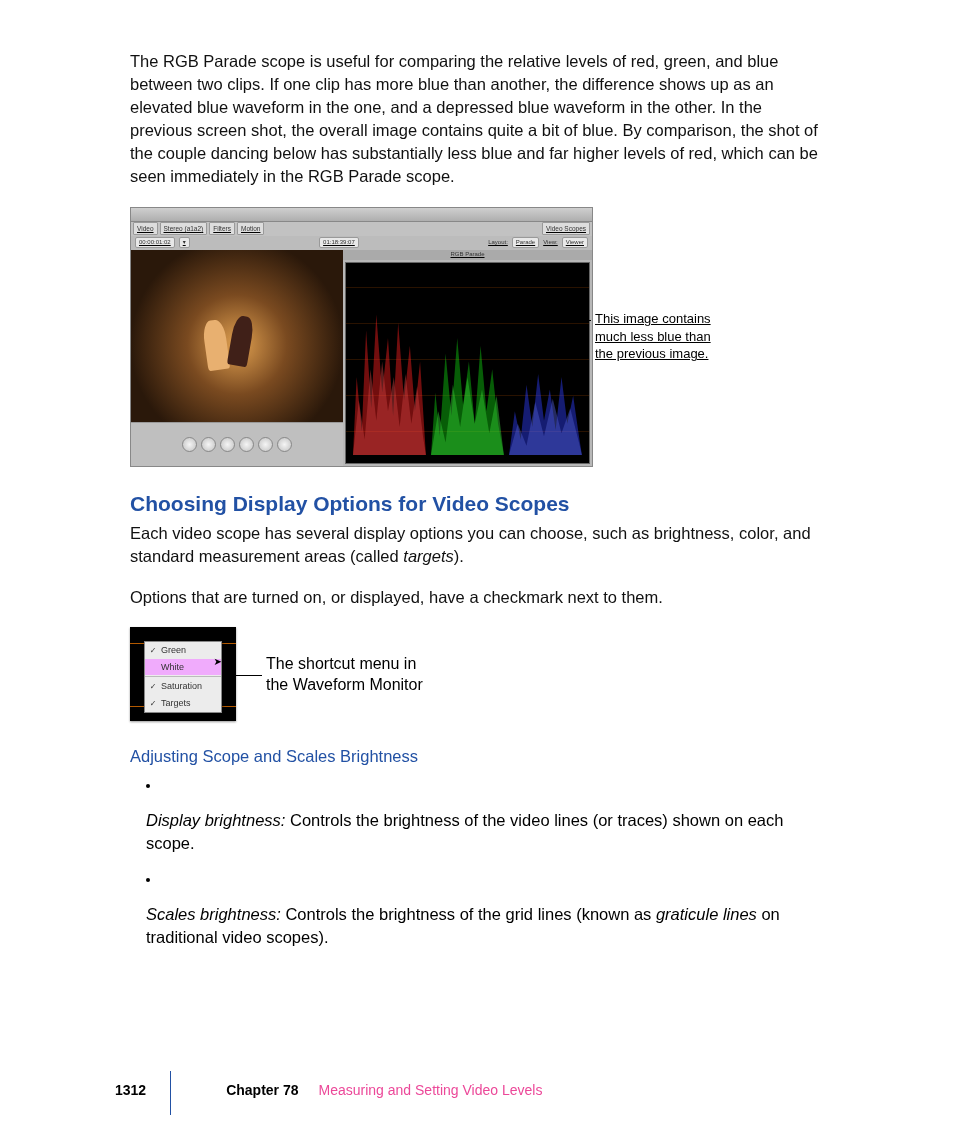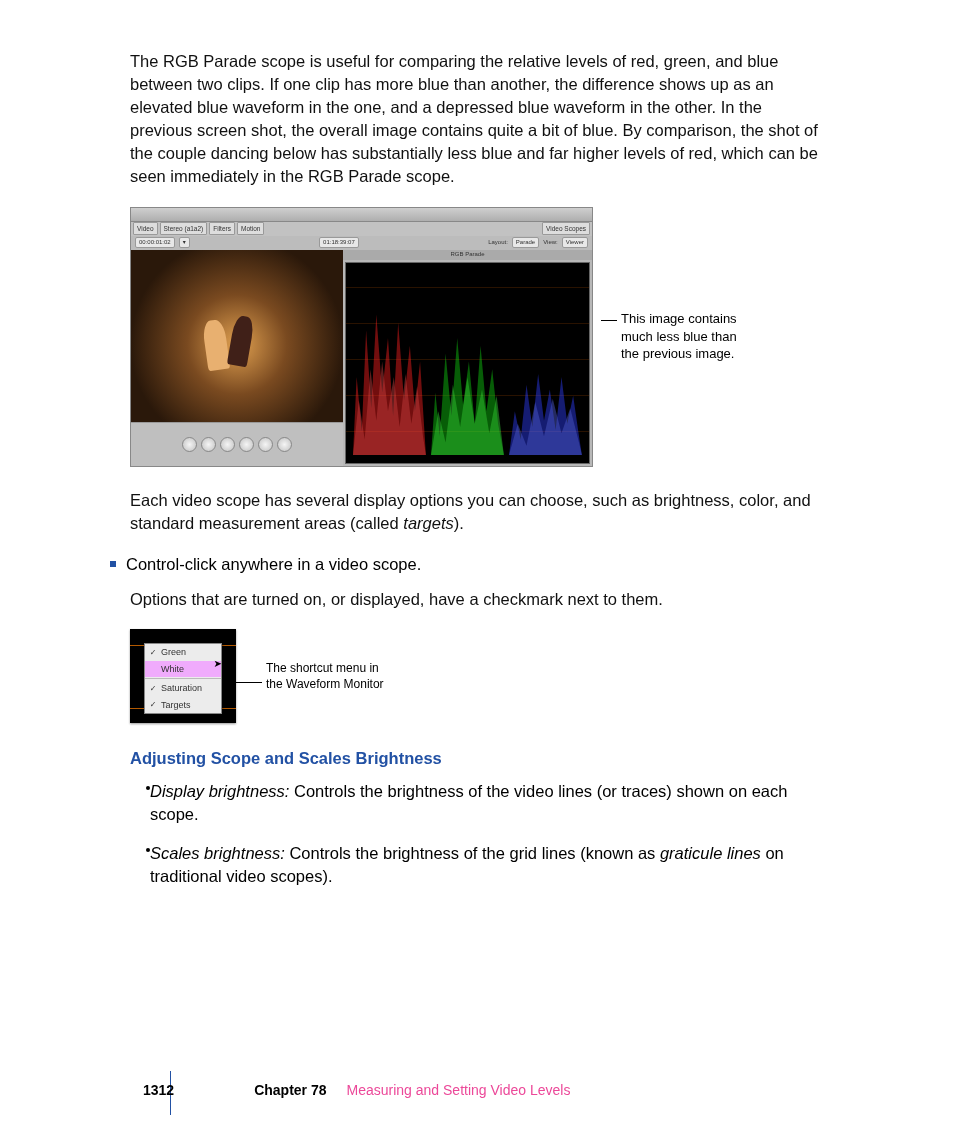--- a/index.html
+++ b/index.html
@@ -18,22 +18,23 @@
     width: 880px;
   }
   .body-para {
     margin-bottom: 18px;
     text-align: left;
     color: #111;
   }
   .figure-row {
     display: flex;
     align-items: center;
-    gap: 28px;
+    gap: 2px;
     margin: 12px 0 22px 0;
+    text-decoration: underline;
   }
   .screenshot {
     background: #949494;
     border: 1px solid #888;
     width: 463px;
     height: 260px;
     position: relative;
     display: flex;
     flex-direction: column;
   }
@@ -141,21 +142,21 @@
   }
   h2.section {
     color: #2251a4;
     font-size: 21px;
     font-weight: 600;
     margin: 6px 0 4px 0;
   }
   h3.sub {
     color: #2251a4;
     font-size: 16.5px;
-    font-weight: 700;
+    font-weight: 400;
     margin: 8px 0 4px 0;
   }
   .bold-lead {
     font-weight: 700;
     margin: 16px 0 4px 0;
   }
   .square-bullet {
     display:flex;
     gap: 10px;
     margin: 2px 0 12px 0;
@@ -193,41 +194,42 @@
   .ctx-item.hl { background:#f0abfc;}
   .ctx-sep { height:1px; background:#bbb; margin:1px 0;}
   .chk { font-size:8px; width:8px; text-align:center;}
   .cursor {
     position:absolute;
     right: 14px;
     top: 28px;
     font-size: 10px;
     color:#000;
   }
-  .menu-callout { font-size:12px; line-height:1.35; position:relative;}
+  .menu-callout { font-size:16px; line-height:1.35; position:relative;}
   .menu-callout::before {
     content:"";
     position:absolute;
     left:-32px; top:22px;
     width:28px; height:1px;
     background:#000;
   }
   .dot-list {
     margin: 10px 0 0 16px;
   }
   .dot-item {
     display:flex;
-    gap:0;
+    gap:21px;
     margin-bottom: 16px;
+    flex-direction: column;
   }
   .dot-item .dot { margin-top:6px; width:4px; height:4px; border-radius:50%; background:#000; flex-shrink:0;}
   .dot-item .term { font-style: italic; }
   .footer {
     position:absolute;
-    left: 143px;
+    left: 115px;
     bottom: 44px;
     display:flex;
     align-items:center;
     gap: 20px;
     font-size: 14px;
   }
   .page-rule {
     position:absolute;
     left: 170px;
     bottom: 30px;
@@ -316,28 +318,25 @@
         </div>
       </div>
     </div>
     <div class="callout">
       <span>This image contains</span><br>
       <span>much less blue than</span><br>
       <span>the previous image.</span>
     </div>
   </div>
 
+  <h2 class="section">Choosing Display Options for Video Scopes</h2>
   <p class="body-para">
     <span>Each video scope has several display options you can choose, such as brightness, color, and standard measurement areas (called </span><em>targets</em><span>).</span>
   </p>
 
-  <div class="square-bullet">
-    <span class="sq"></span>
-    <span>Control-click anywhere in a video scope.</span>
-  </div>
   <p class="body-para">Options that are turned on, or displayed, have a checkmark next to them.</p>
 
   <div class="menu-figure">
     <div class="menu-shot">
       <div class="orange t1"></div>
       <div class="orange t2"></div>
       <div class="ctx-menu">
         <div class="ctx-item">
             <span class="chk">✓</span>
             <span>Green</span>

